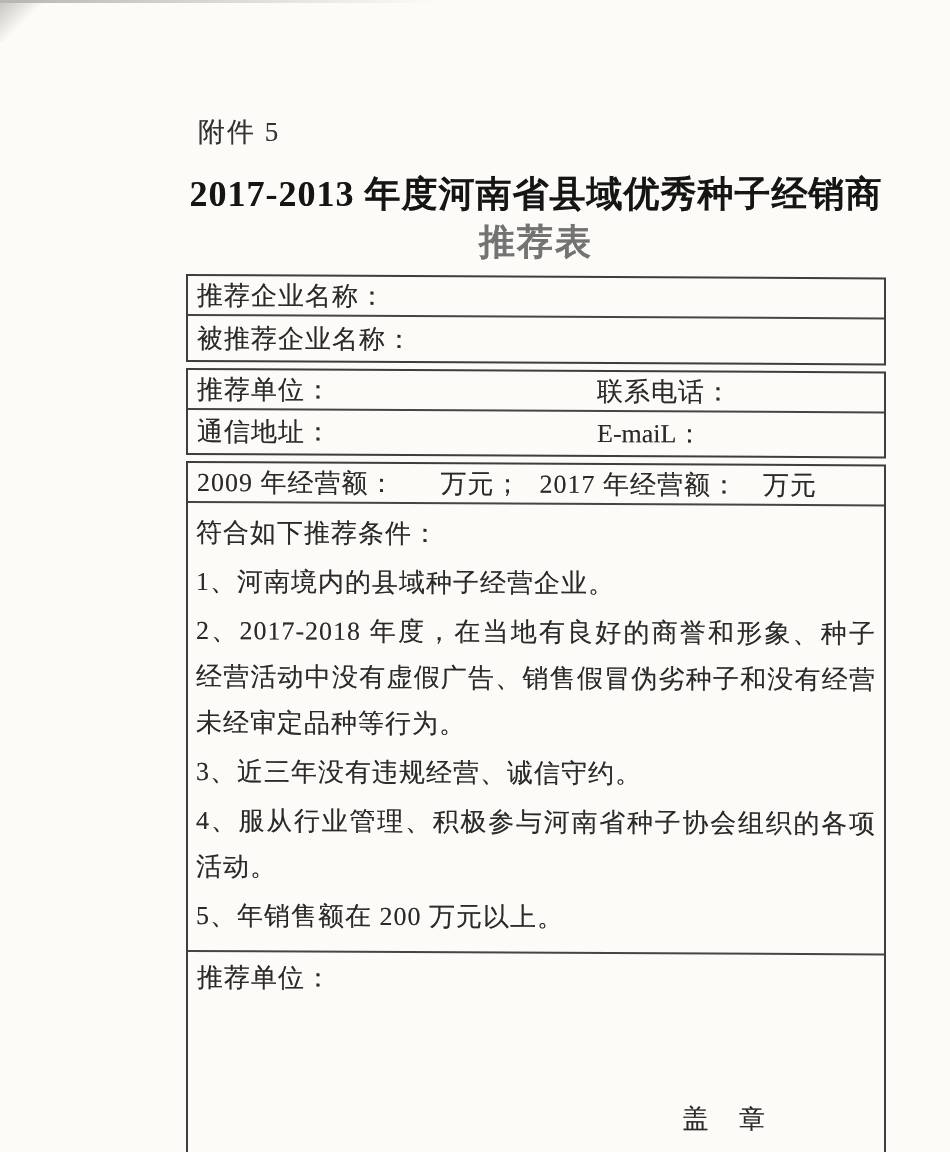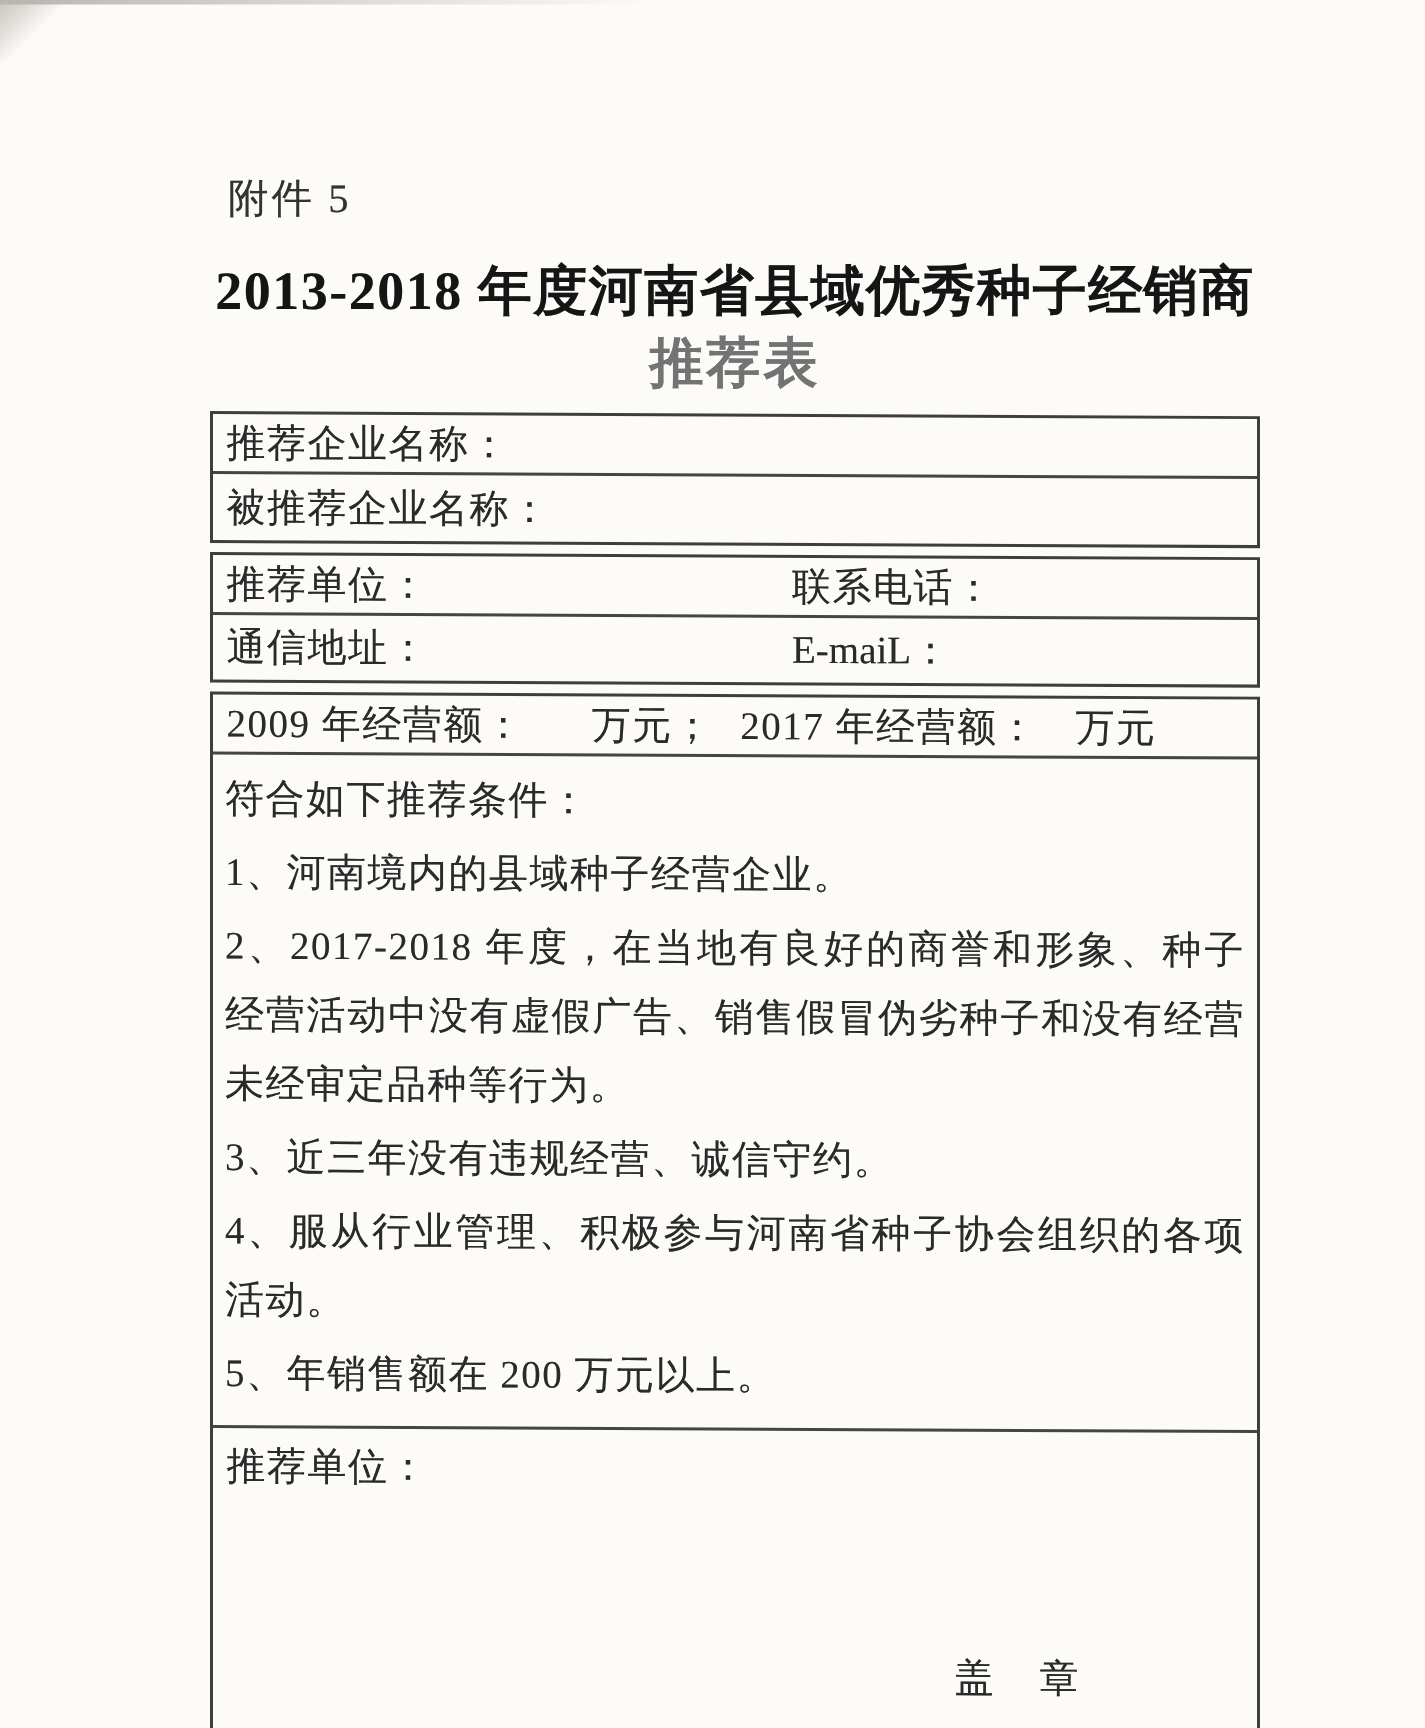--- a/index.html
+++ b/index.html
@@ -7,20 +7,21 @@
     width:950px;height:1152px;
     background:#e8e6e1;
     overflow:hidden;
     font-family:"Liberation Serif","DejaVu Serif",serif;
     color:#2a2a2a;
     position:relative;
   }
   .paper{
     position:absolute;inset:0;
     background:#fcfbf8;
+    padding-left:46px;
   }
   
   .paper::before{
     content:"";position:absolute;top:0;left:0;width:70px;height:42px;
     background:linear-gradient(135deg,#c9c6c1 0%,#d8d5d0 14%,rgba(252,251,248,0) 42%);
     pointer-events:none;
   }
   .paper::after{
     content:"";position:absolute;top:0;left:0;width:46%;height:3px;
     background:linear-gradient(90deg,#b9b6b1,rgba(252,251,248,0));
@@ -68,21 +69,21 @@
     position:relative;
     display:flex;align-items:center;
     font-size:26px;
     padding-left:9px;
     letter-spacing:1px;
   }
   .row.div{border-top:2px solid #454545;}
   .h-a1{height:38px;} .h-a2{height:44px;}
   .h-b1{height:38px;} .h-b2{height:43px;}
   .h-c1{height:38px;}
-  .right-label{position:absolute;letter-spacing:1px;}
+  .right-label{position:absolute;letter-spacing:1px;margin-left:23px;}
   .pos-phone{left:386px;}
   .pos-email{left:386px;letter-spacing:0;}
   .seg{white-space:nowrap;}
   .g1{margin-left:45px;} .g2{margin-left:18px;} .g3{margin-left:25px;}
   .conditions{
     border-top:2px solid #454545;
     min-height:372px;
     padding:7px 8px 8px 8px;
     font-size:26px;
   }
@@ -109,21 +110,21 @@
   .doc, .doc *{text-shadow:0 0 .4px rgba(40,40,40,.45);}
 </style>
 </head>
 <body>
 
 <div class="paper">
   <div class="doc">
 
     <div class="attachment">附件 5</div>
 
-    <div class="title1">2013-2018 年度河南省县域优秀种子经销商</div>
+    <div class="title1">2017-2013 年度河南省县域优秀种子经销商</div>
     <div class="title2">推荐表</div>
 
     <div class="formwrap">
 
       <div class="box">
         <div class="row h-a1">
           <span>推荐企业名称：</span>
         </div>
         <div class="row div h-a2">
           <span>被推荐企业名称：</span>

